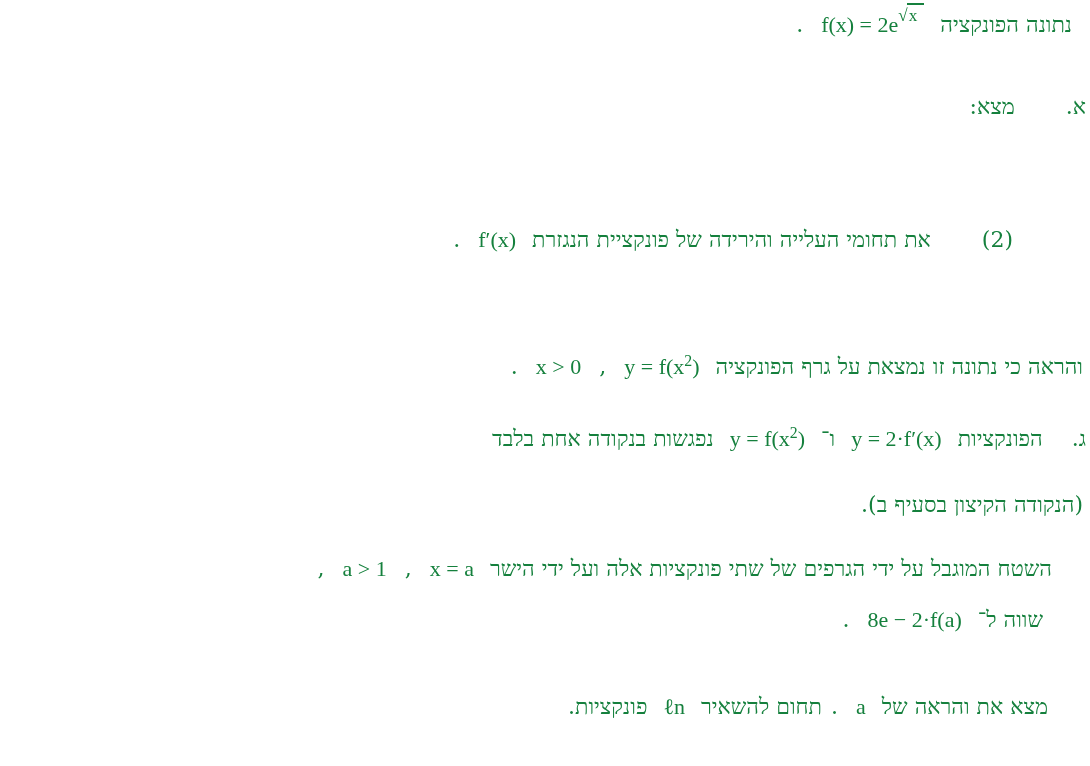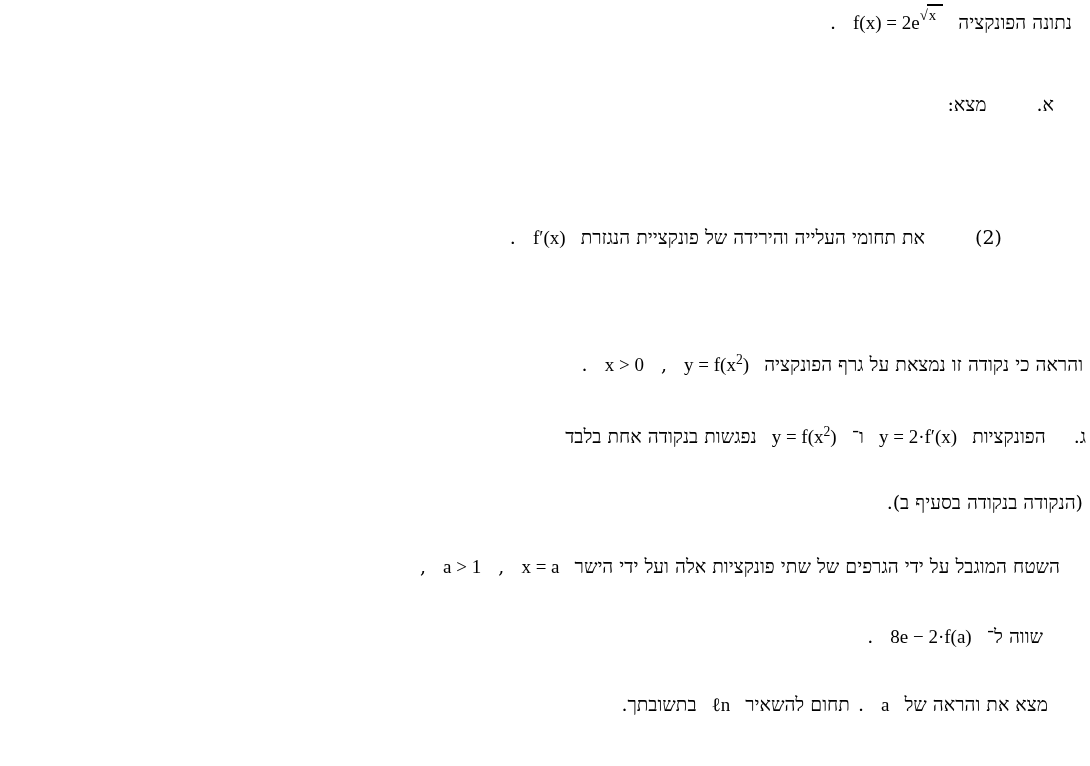--- a/index.html
+++ b/index.html
@@ -3,22 +3,22 @@
 <meta charset="utf-8">
 <style>
   html, body { margin: 0; padding: 0; background: #ffffff; }
   .page {
     position: relative;
     width: 1090px;
     height: 766px;
     background: #ffffff;
     overflow: hidden;
     direction: rtl;
-    color: #000000;
-    font-size: 19px;
+    color: #15803d;
+    font-size: 22px;
     font-family: "DejaVu Serif", "Liberation Serif", "DejaVu Sans", serif;
   }
   .row {
     position: absolute;
     white-space: nowrap;
     line-height: 1.35;
   }
   
   .math {
     direction: ltr;
@@ -54,71 +54,71 @@
 <body>
 
 <div class="page">
 
   <div class="row" style="top: 10px; right: 18px;">
     <span>נתונה הפונקציה</span>
     <span class="math"><span>f(x) = 2e</span><span class="exp"><span>√</span><span class="rad-arg">x</span></span></span>
     <span class="punct">.</span>
   </div>
 
-  <div class="row" style="top: 92px; right: 36px;">
+  <div class="row" style="top: 92px; right: 4px;">
     <span class="sec-label">א.</span>
     <span>מצא:</span>
   </div>
 
 
-  <div class="row" style="top: 225px; right: 88px; text-align: center;">
+  <div class="row" style="top: 225px; right: 77px; text-align: center;">
     <span class="item-num">(2)</span>
     <span>את תחומי העלייה והירידה של פונקציית הנגזרת</span>
     <span class="math">f′(x)</span>
     <span class="punct">.</span>
   </div>
 
 
   <div class="row" style="top: 352px; right: 7px;">
-    <span>והראה כי נקודה זו נמצאת על גרף הפונקציה</span>
+    <span>והראה כי נתונה זו נמצאת על גרף הפונקציה</span>
     <span class="math"><span>y = f(x</span><span class="pow">2</span><span>)</span></span>
     <span class="punct">,</span>
     <span class="math">x &gt; 0</span>
     <span class="punct">.</span>
   </div>
 
   <div class="row" style="top: 424px; right: 4px;">
     <span class="sec-label tight">ג.</span>
     <span>הפונקציות</span>
     <span class="math">y = 2·f′(x)</span>
     <span>ו־</span>
     <span class="math"><span>y = f(x</span><span class="pow">2</span><span>)</span></span>
     <span>נפגשות בנקודה אחת בלבד</span>
   </div>
 
   <div class="row" style="top: 490px; right: 7px;">
-    <span>(הנקודה בנקודה בסעיף ב).</span>
+    <span>(הנקודה הקיצון בסעיף ב).</span>
   </div>
 
-  <div class="row" style="top: 554px; right: 30px;">
+  <div class="row" style="top: 554px; right: 38px;">
     <span>השטח המוגבל על ידי הגרפים של שתי פונקציות אלה ועל ידי הישר</span>
     <span class="math">x = a</span>
     <span class="punct">,</span>
     <span class="math">a &gt; 1</span>
     <span class="punct">,</span>
   </div>
 
-  <div class="row" style="top: 624px; right: 47px; text-align: right;">
+  <div class="row" style="top: 605px; right: 47px; text-align: right;">
     <span>שווה ל־</span>
     <span class="math">8e − 2·f(a)</span>
     <span class="punct">.</span>
   </div>
 
   <div class="row" style="top: 692px; right: 42px;">
     <span>מצא את והראה של</span>
     <span class="math">a</span>
     <span class="punct">.</span>
     <span>תחום להשאיר</span>
     <span class="math">ℓn</span>
-    <span>בתשובתך.</span>
+    <span>פונקציות.</span>
   </div>
 
 </div>
 
 </body></html>

